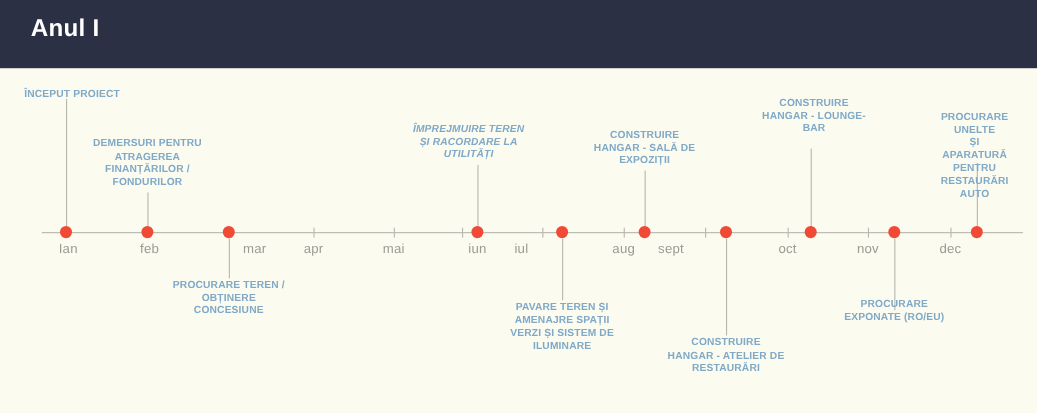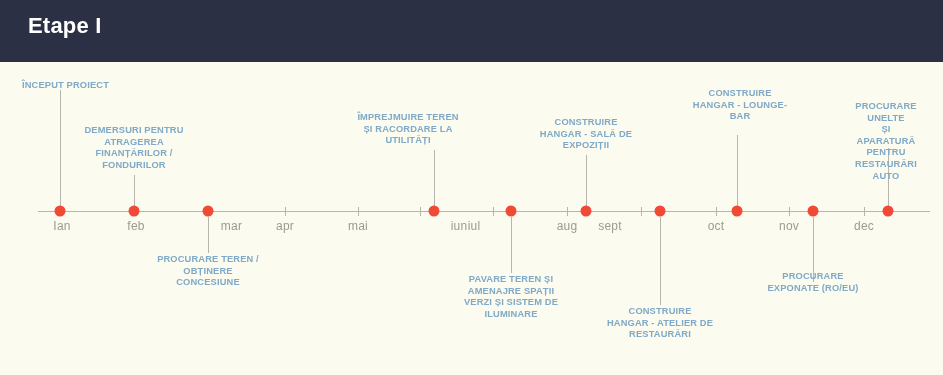--- a/index.html
+++ b/index.html
@@ -108,38 +108,38 @@
   }
   .event-label.align-left {
     text-align: center;
     transform: none;
   }
 </style>
 </head>
 <body>
 
 <div id="header">
-  <div id="header-title">Etape I</div>
+  <div id="header-title">Anul I</div>
 </div>
 
 <div id="stage">
   <div id="axis-line"></div>
   <div id="ticks-layer">
       <div class="tick-mark" style="left: 62px;"></div>
       <div class="tick-label" style="left: 62px;">Ian</div>
       <div class="tick-mark" style="left: 136px;"></div>
       <div class="tick-label" style="left: 136px;">feb</div>
       <div class="tick-mark" style="left: 210px;"></div>
       <div class="tick-label" style="left: 210px; padding-left: 43px;">mar</div>
       <div class="tick-mark" style="left: 285px;"></div>
       <div class="tick-label" style="left: 285px;">apr</div>
       <div class="tick-mark" style="left: 358px;"></div>
       <div class="tick-label" style="left: 358px;">mai</div>
       <div class="tick-mark" style="left: 420px;"></div>
-      <div class="tick-label" style="left: 445px; padding-left: 28px;">iun</div>
+      <div class="tick-label" style="left: 420px; padding-left: 28px;">iun</div>
       <div class="tick-mark" style="left: 493px;"></div>
       <div class="tick-label" style="left: 474px;">iul</div>
       <div class="tick-mark" style="left: 567px;"></div>
       <div class="tick-label" style="left: 567px;">aug</div>
       <div class="tick-mark" style="left: 641px;"></div>
       <div class="tick-label" style="left: 610px;">sept</div>
       <div class="tick-mark" style="left: 716px;"></div>
       <div class="tick-label" style="left: 716px;">oct</div>
       <div class="tick-mark" style="left: 789px;"></div>
       <div class="tick-label" style="left: 789px;">nov</div>
@@ -156,21 +156,21 @@
 ATRAGEREA
 FINANȚĂRILOR /
 FONDURILOR</div>
       <div class="leader" style="left: 208px; top: 155px; height: 36px;"></div>
       <div class="event-dot" style="left: 208px; background: rgb(240, 74, 54);"></div>
       <div class="event-label" style="left: 208px; top: 192px;">PROCURARE TEREN /
 OBȚINERE
 CONCESIUNE</div>
       <div class="leader" style="left: 434px; top: 88px; height: 56px;"></div>
       <div class="event-dot" style="left: 434px; background: rgb(240, 74, 54);"></div>
-      <div class="event-label" style="left: 408px; top: 50px;">ÎMPREJMUIRE TEREN
+      <div class="event-label" style="left: 426px; top: 50px; font-style: italic;">ÎMPREJMUIRE TEREN
 ȘI RACORDARE LA
 UTILITĂȚI</div>
       <div class="leader" style="left: 511px; top: 155px; height: 56px;"></div>
       <div class="event-dot" style="left: 511px; background: rgb(240, 74, 54);"></div>
       <div class="event-label" style="left: 511px; top: 212px;">PAVARE TEREN ȘI
 AMENAJRE SPAȚII
 VERZI ȘI SISTEM DE
 ILUMINARE</div>
       <div class="leader" style="left: 586px; top: 93px; height: 51px;"></div>
       <div class="event-dot" style="left: 586px; background: rgb(240, 74, 54);"></div>

